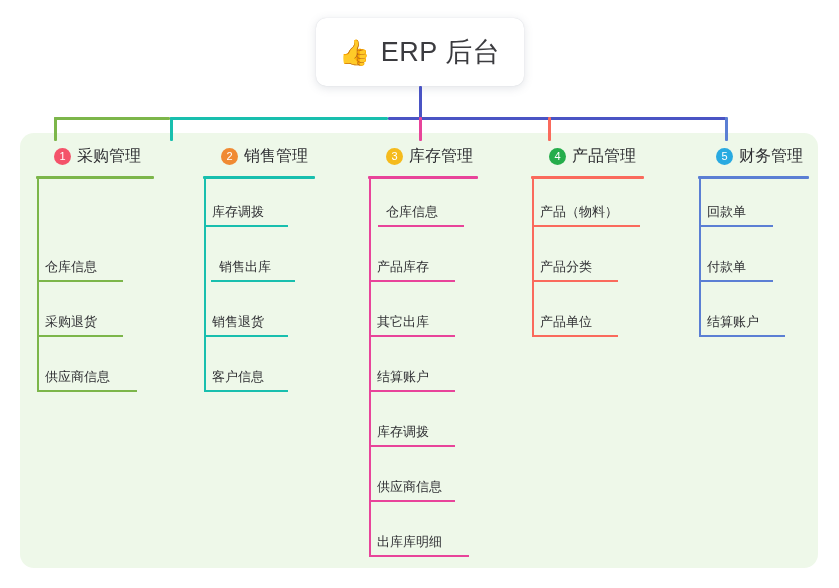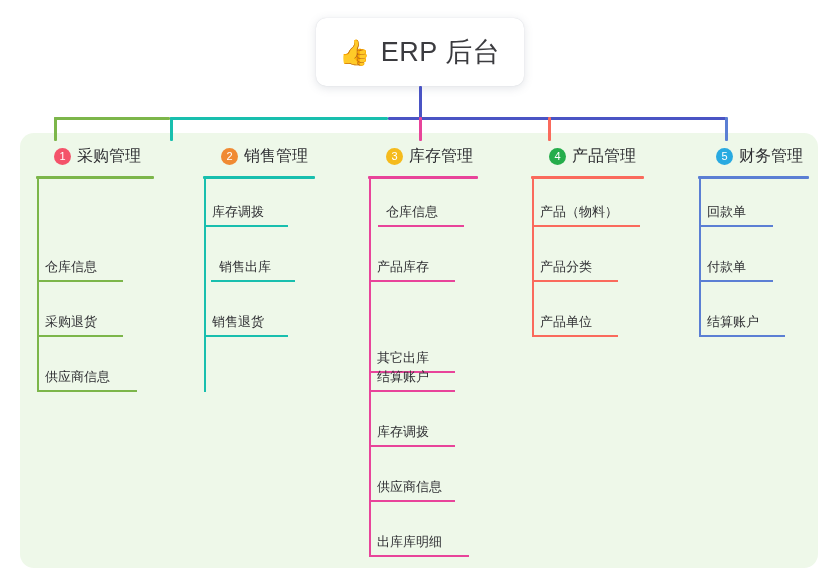--- a/index.html
+++ b/index.html
@@ -181,37 +181,41 @@
           <div class="leaf-underline" style="width: 84px; background: rgb(24, 191, 174);"></div>
         </div>
         <div class="leaf" style="left: 8px; top: 108px; width: 84px;">
           <span class="leaf-label">销售出库</span>
           <div class="leaf-underline" style="width: 84px; background: rgb(24, 191, 174);"></div>
         </div>
         <div class="leaf" style="left: 1px; top: 163px; width: 84px; padding-left: 32px;">
           <span class="leaf-label">销售退货</span>
           <div class="leaf-underline" style="width: 84px; background: rgb(24, 191, 174);"></div>
         </div>
+        <div class="leaf" style="left: 1px; top: 218px; width: 84px;">
+          <span class="leaf-label">客户信息</span>
+          <div class="leaf-underline" style="width: 84px; background: rgb(24, 191, 174);"></div>
+        </div>
       </div>
       <div class="column" style="left: 368px;">
         <div class="col-head">
           <span class="badge" style="background: rgb(245, 187, 29);">3</span>
           <span class="col-title">库存管理</span>
         </div>
         <div class="col-underline" style="left: 0px; top: 32px; width: 110px; background: rgb(232, 68, 154);"></div>
         <div class="spine" style="left: 1px; top: 32px; height: 381px; background: rgb(232, 68, 154);"></div>
         <div class="leaf" style="left: 10px; top: 53px; width: 86px; font-family: Liberation Serif, serif;">
           <span class="leaf-label">仓库信息</span>
           <div class="leaf-underline" style="width: 86px; background: rgb(232, 68, 154);"></div>
         </div>
         <div class="leaf" style="left: 1px; top: 108px; width: 86px;">
           <span class="leaf-label">产品库存</span>
           <div class="leaf-underline" style="width: 86px; background: rgb(232, 68, 154);"></div>
         </div>
-        <div class="leaf" style="left: 1px; top: 163px; width: 86px; margin-top: 36px;">
+        <div class="leaf" style="left: 1px; top: 163px; width: 86px;">
           <span class="leaf-label">其它出库</span>
           <div class="leaf-underline" style="width: 86px; background: rgb(232, 68, 154);"></div>
         </div>
         <div class="leaf" style="left: 1px; top: 218px; width: 86px;">
           <span class="leaf-label">结算账户</span>
           <div class="leaf-underline" style="width: 86px; background: rgb(232, 68, 154);"></div>
         </div>
         <div class="leaf" style="left: 1px; top: 273px; width: 86px;">
           <span class="leaf-label">库存调拨</span>
           <div class="leaf-underline" style="width: 86px; background: rgb(232, 68, 154);"></div>

